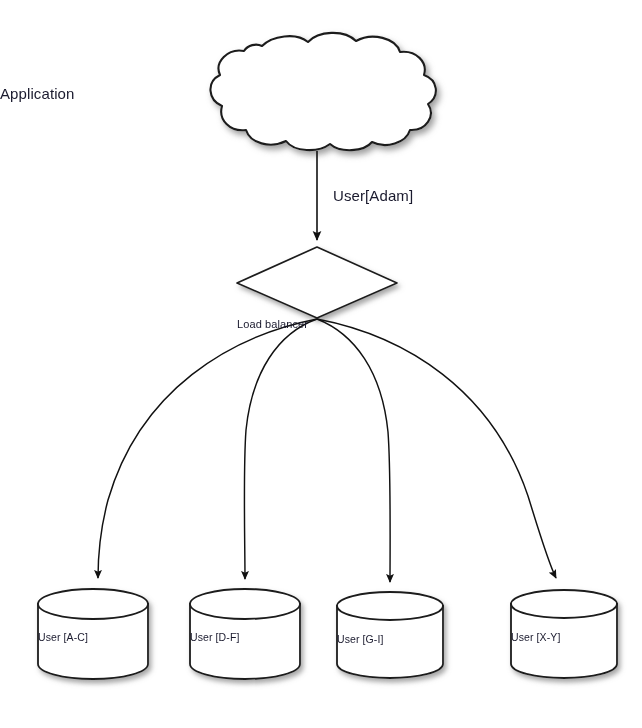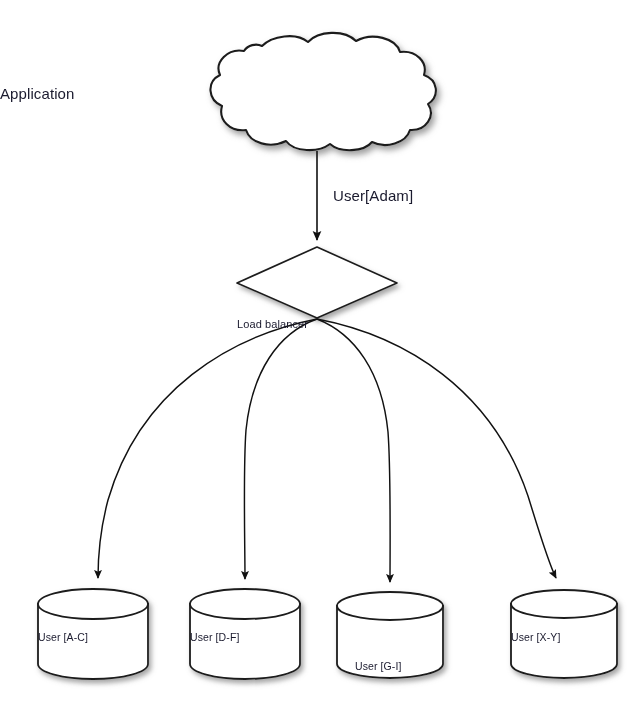--- a/index.html
+++ b/index.html
@@ -127,17 +127,17 @@
   <div class="node-label label-application" style="left:0; top:85px; width:642px;">Application</div>
 
   <div class="node-label label-edge" style="left:333px; top:187px;">User[Adam]</div>
 
   <div class="node-label label-diamond" style="left:237px; top:282px; width:170px;margin-top:36px;">Load balancer</div>
 
   <div class="node-label label-db" style="left:38px; top:631px; width:128px;">User [A-C]</div>
 
   <div class="node-label label-db" style="left:190px; top:631px; width:112px;">User [D-F]</div>
 
-  <div class="node-label label-db" style="left:337px; top:660px; width:106px;padding-left:18px;">User [G-I]</div>
+  <div class="node-label label-db" style="left:337px; top:633px; width:106px;">User [G-I]</div>
 
   <div class="node-label label-db" style="left:511px; top:631px; width:115px;">User [X-Y]</div>
 
 </div>
 
 </body></html>

